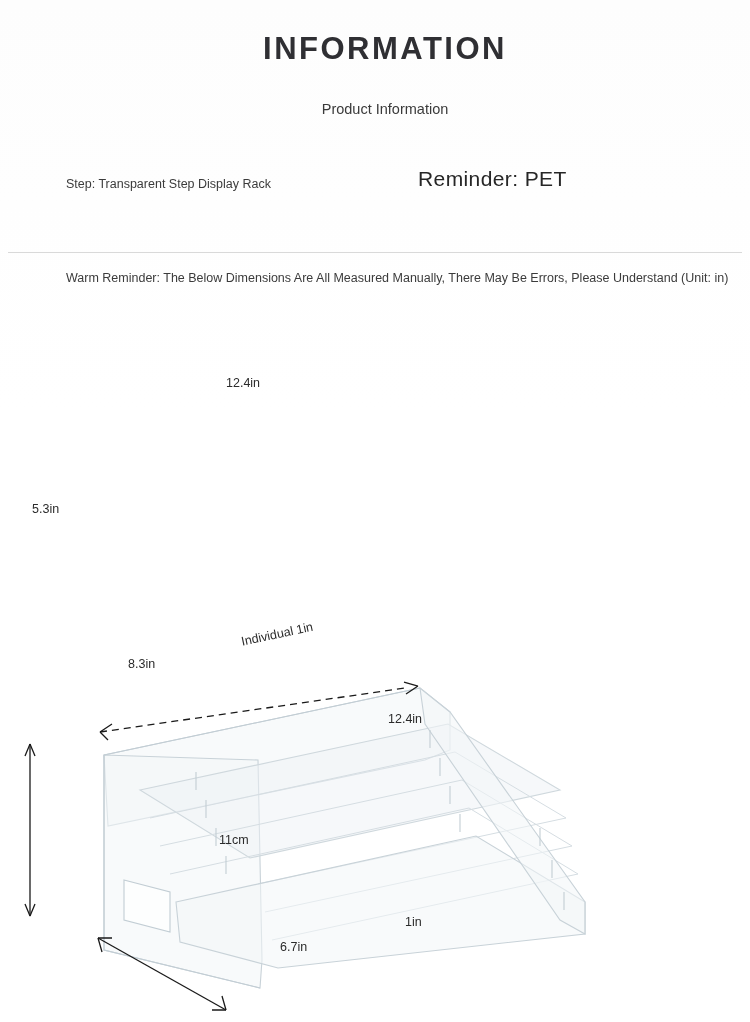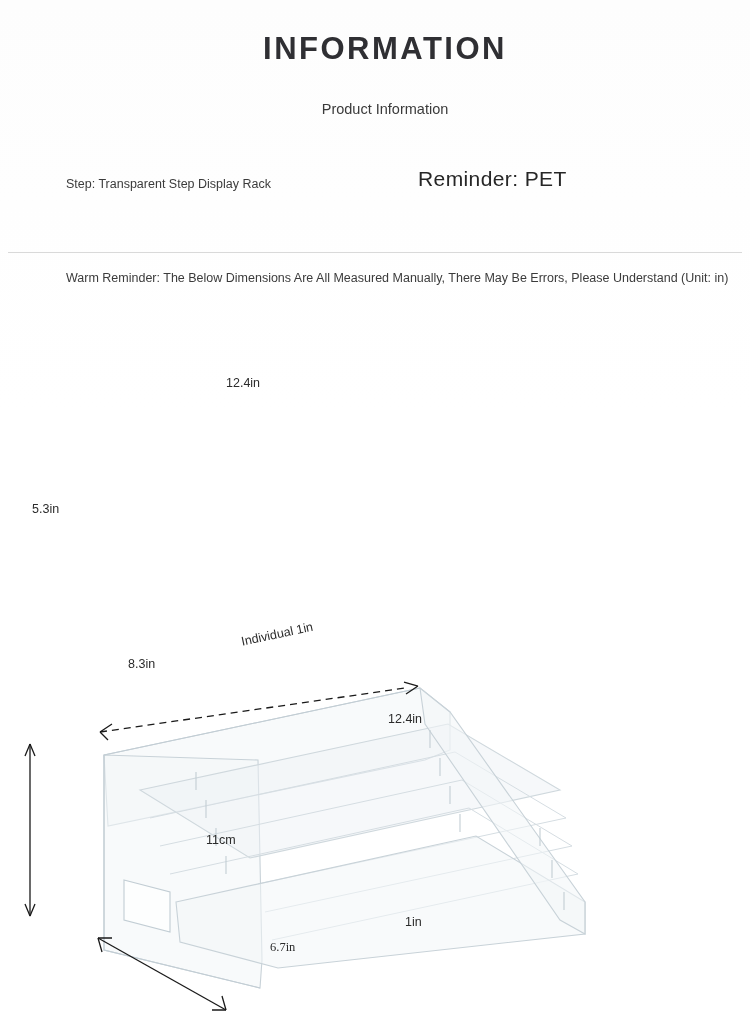--- a/index.html
+++ b/index.html
@@ -221,18 +221,18 @@
         <path class="dim-line" d="M262,912 L376,972"></path>
         <path class="dim-line" d="M262,912 L266,926 M262,912 L276,912"></path>
         <path class="dim-line" d="M376,972 L372,958 M376,972 L362,972"></path>
         <path class="dim-line" d="M399,880 L399,920"></path>
         <path class="dim-line" d="M399,880 L395,890 M399,880 L403,890"></path>
         <path class="dim-line" d="M399,920 L395,910 M399,920 L403,910"></path>
       </g>
     </svg>
 
     <div class="dim-label" style="left:388px; top:392px;">12.4in</div>
-    <div class="dim-label" style="left:206px; top:513px;">11cm</div>
-    <div class="dim-label" style="left:270px; top:620px;font-family:Liberation Serif, serif;">6.7in</div>
+    <div class="dim-label" style="left:219px; top:513px;">11cm</div>
+    <div class="dim-label" style="left:280px; top:620px;">6.7in</div>
     <div class="dim-label" style="left:405px; top:595px;">1in</div>
 
   </div>
 </div>
 
 </body></html>

